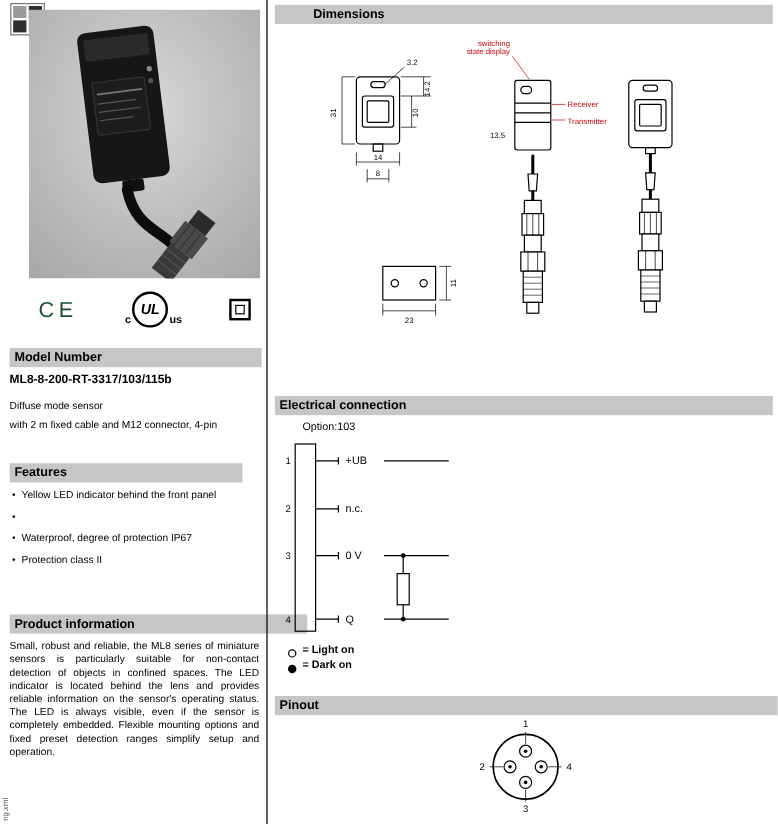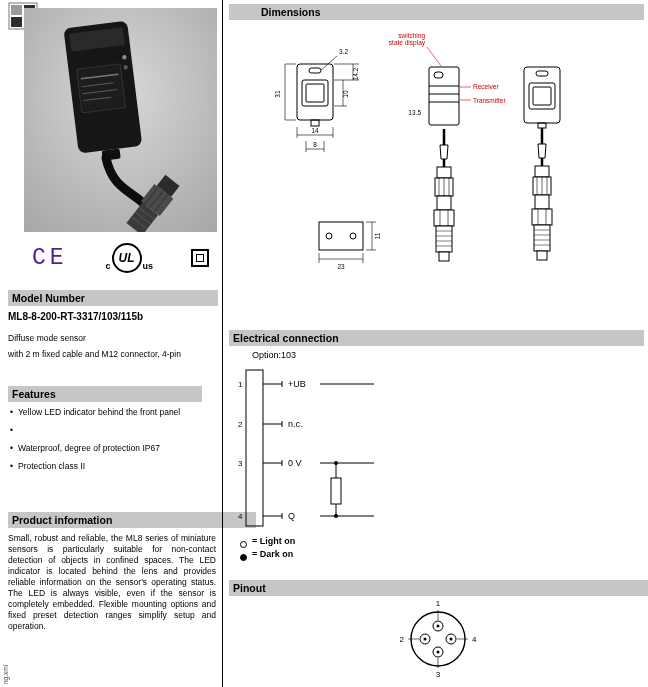--- a/index.html
+++ b/index.html
@@ -16,21 +16,21 @@
     height:16px; padding-left:4px;
   }
   .divider { width:1px; background:#000; }
   .bodytext { font-size:8.5px; line-height:11px; }
   .model-number { font-size:10px; font-weight:bold; }
   .bullets { list-style:none; }
   .bullets li { display:flex; gap:5px; font-size:8.5px; line-height:11px; margin-bottom:7px; }
   .bullets .dot { flex:0 0 auto; }
   .justify { text-align:justify; }
   .certs { display:flex; align-items:center; justify-content:space-between; padding:0 8px; }
-  .ce { font-size:23px; letter-spacing:4px; color:#4c1d95;font-family:Liberation Mono, monospace; }
+  .ce { font-size:18px; letter-spacing:4px; color:#14532d; }
   .ul-wrap { display:flex; align-items:center; gap:1px; }
   .ul-circle {
     width:30px; height:30px; border:2.5px solid #000; border-radius:50%;
     display:flex; align-items:center; justify-content:center;
   }
   .ul-circle span { font-weight:bold; font-style:italic; font-size:12px; }
   .ul-side { font-size:9px; font-weight:bold; align-self:flex-end; padding-bottom:2px; }
   .sq-outer {
     width:18px; height:18px; border:2px solid #000;
     display:flex; align-items:center; justify-content:center;

